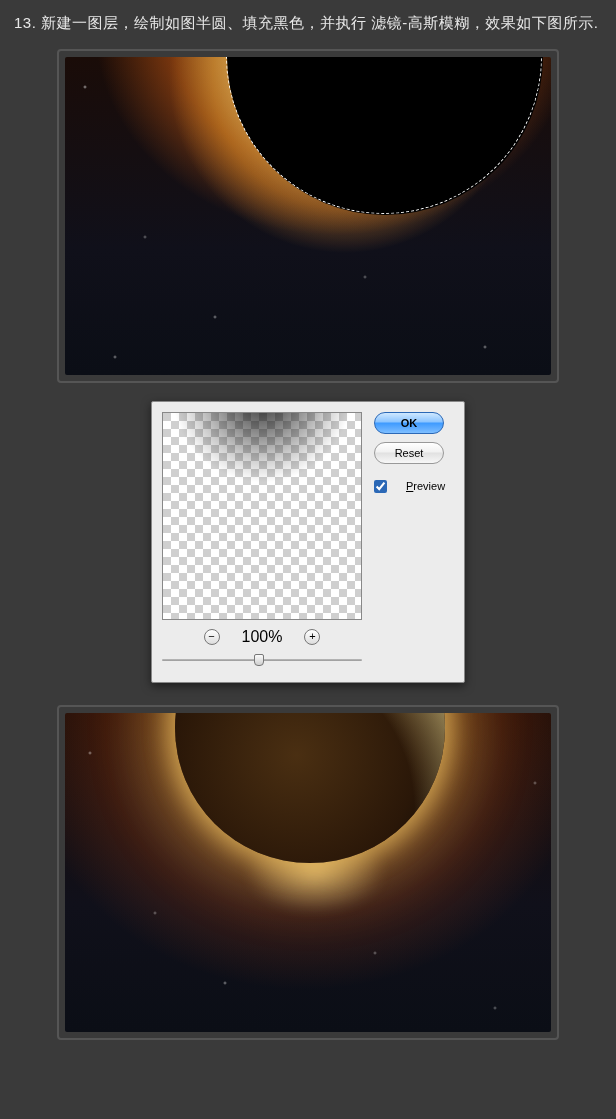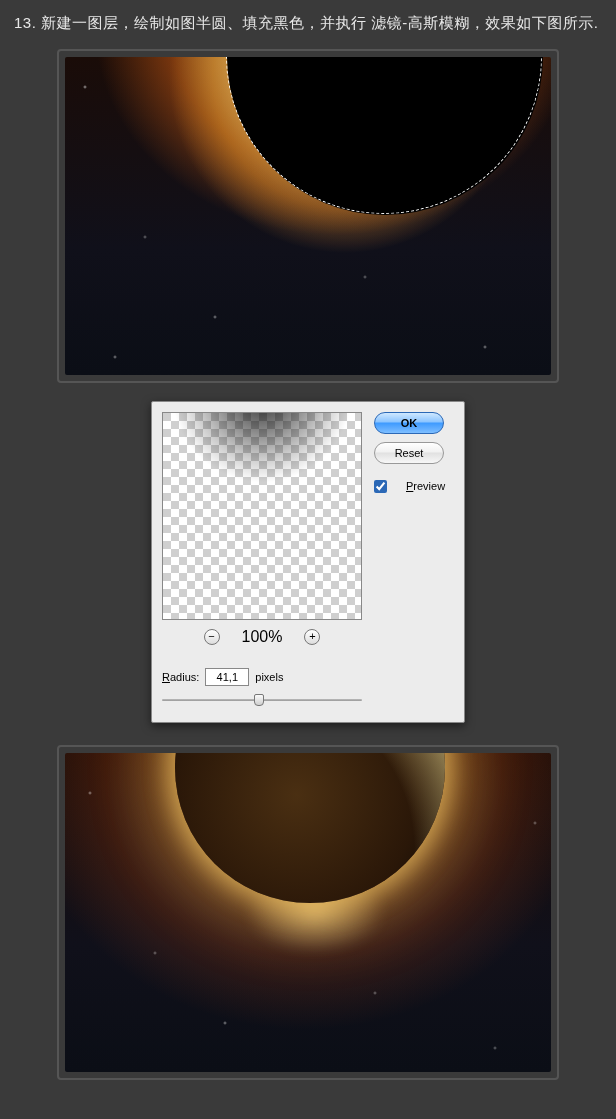--- a/index.html
+++ b/index.html
@@ -269,25 +269,20 @@
           <input type="checkbox" checked="" style="">
           <span><span class="u">P</span><span>review</span></span>
         </label>
       </div>
     </div>
     <div class="zoom-row">
       <div class="zoom-btn">−</div>
       <span class="zoom-val">100%</span>
       <div class="zoom-btn">+</div>
     </div>
-    <div class="radius-row">
-      <span><span class="u">R</span><span>adius:</span></span>
-      <input class="radius-input" value="41,1" style="">
-      <span>pixels</span>
-    </div>
     <div class="slider-wrap">
       <div class="slider-track"></div>
       <div class="slider-thumb"></div>
     </div>
   </div>
 </div>
 
 <div class="image-frame frame2">
   <div class="space-scene2">
     <div class="ground-glow"></div>

